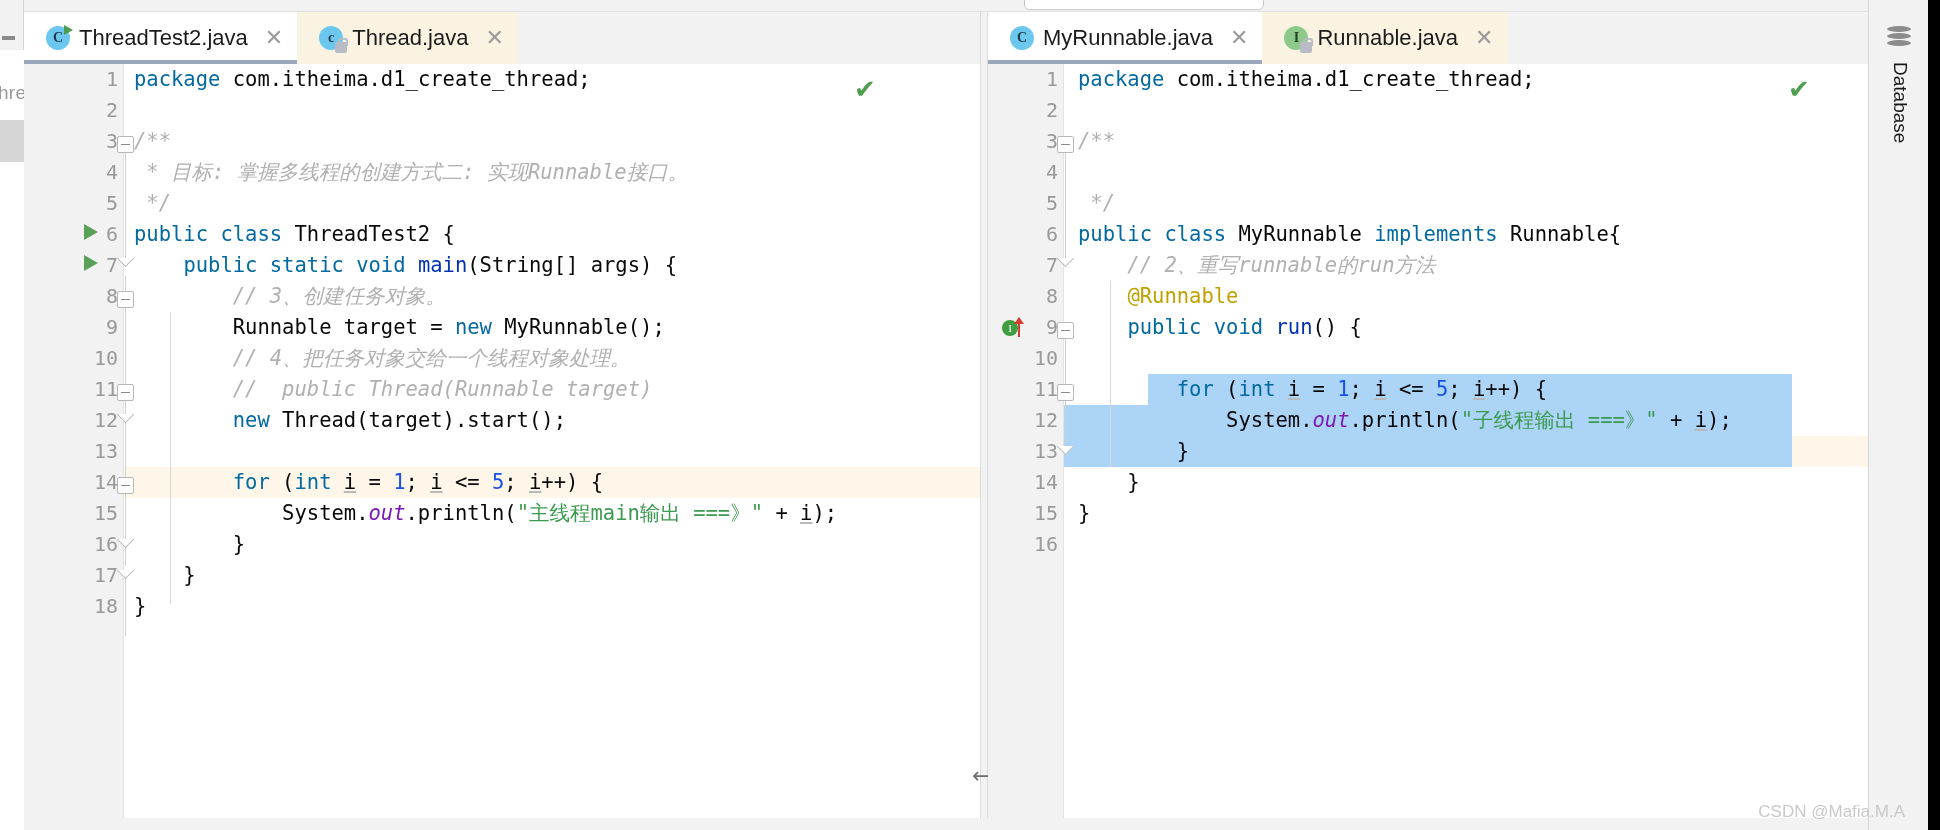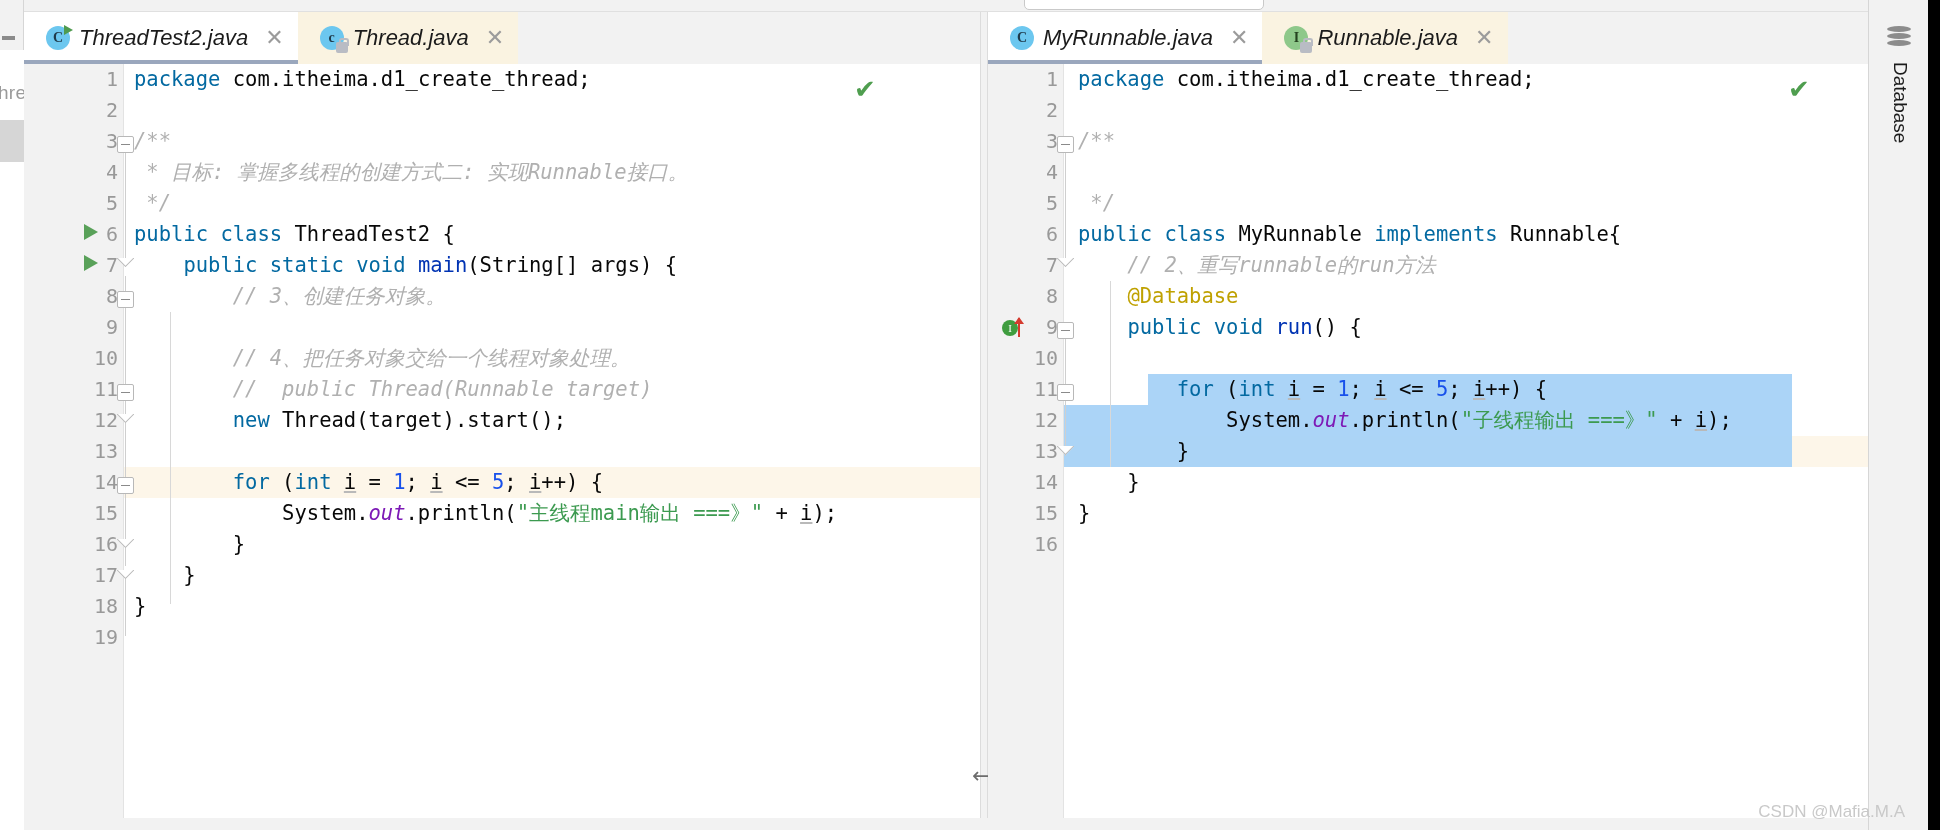--- a/index.html
+++ b/index.html
@@ -63,21 +63,21 @@
     padding: 0 14px 0 22px; height: 52px; position: relative;
     font-size: 22px; color: #1b1b1b; white-space: nowrap;
     cursor: default;
   }
   .tab.active { background: #ffffff; }
   .tab.active::after {
     content: ""; position: absolute; left: 0; right: 0; bottom: 0;
     height: 4px; background: #9aa7bd;
   }
   .tab.inactive { background: #faf3e1; }
-  .tab .tab-label { font-family: "Liberation Sans", sans-serif; font-style: italic; }
+  .tab .tab-label { font-family: "Liberation Sans", sans-serif; }
   .tab .close {
     font-size: 22px; color: #9b9b9b; margin-left: 8px; line-height: 1;
     font-family: "Liberation Sans", sans-serif; cursor: pointer;
   }
 
   
   .ficon { position: relative; width: 24px; height: 24px; flex: 0 0 24px; }
   .ficon .disc {
     position: absolute; inset: 0; border-radius: 50%;
     display: flex; align-items: center; justify-content: center;
@@ -354,20 +354,21 @@
         <div class="line" style="top:186px;">
             <span class="lnum">7</span>
             <span class="ltext">    <span class="kw">public static void</span> <span style="color:#0033b3">main</span>(String[] args) {</span>
           </div>
         <div class="line" style="top:217px;">
             <span class="lnum">8</span>
             <span class="ltext cmt">        // 3、创建任务对象。</span>
           </div>
         <div class="line" style="top:248px;">
             <span class="lnum">9</span>
+            <span class="ltext">        Runnable target = <span class="kw">new</span> MyRunnable();</span>
           </div>
         <div class="line" style="top:279px;">
             <span class="lnum">10</span>
             <span class="ltext cmt">        // 4、把任务对象交给一个线程对象处理。</span>
           </div>
         <div class="line" style="top:310px;">
             <span class="lnum">11</span>
             <span class="ltext cmt">        //  public Thread(Runnable target)</span>
           </div>
         <div class="line" style="top:341px;">
@@ -389,23 +390,20 @@
             <span class="lnum">16</span>
             <span class="ltext">        }</span>
           </div>
         <div class="line" style="top:496px;">
             <span class="lnum">17</span>
             <span class="ltext">    }</span>
           </div>
         <div class="line" style="top:527px;">
             <span class="lnum">18</span>
             <span class="ltext">}</span>
-          </div>
-        <div class="line" style="top:558px;">
-            <span class="lnum">19</span>
           </div>
       </div>
     </div>
   </div>
 
   <div class="splitter"></div>
   <div class="split-handle">⟷</div>
 
   <div class="pane pane-right">
 
@@ -477,21 +475,21 @@
         <div class="line" style="top:155px;">
             <span class="lnum">6</span>
             <span class="ltext"><span class="kw">public class</span> MyRunnable <span class="kw">implements</span> Runnable{</span>
           </div>
         <div class="line" style="top:186px;">
             <span class="lnum">7</span>
             <span class="ltext cmt">    // 2、重写runnable的run方法</span>
           </div>
         <div class="line" style="top:217px;">
             <span class="lnum">8</span>
-            <span class="ltext">    <span class="anno">@Database</span></span>
+            <span class="ltext">    <span class="anno">@Runnable</span></span>
           </div>
         <div class="line" style="top:248px;">
             <span class="lnum">9</span>
             <span class="ltext">    <span class="kw">public void</span> <span style="color:#0033b3">run</span>() {</span>
           </div>
         <div class="line" style="top:279px;">
             <span class="lnum">10</span>
           </div>
         <div class="line" style="top:310px;">
             <span class="lnum">11</span>

